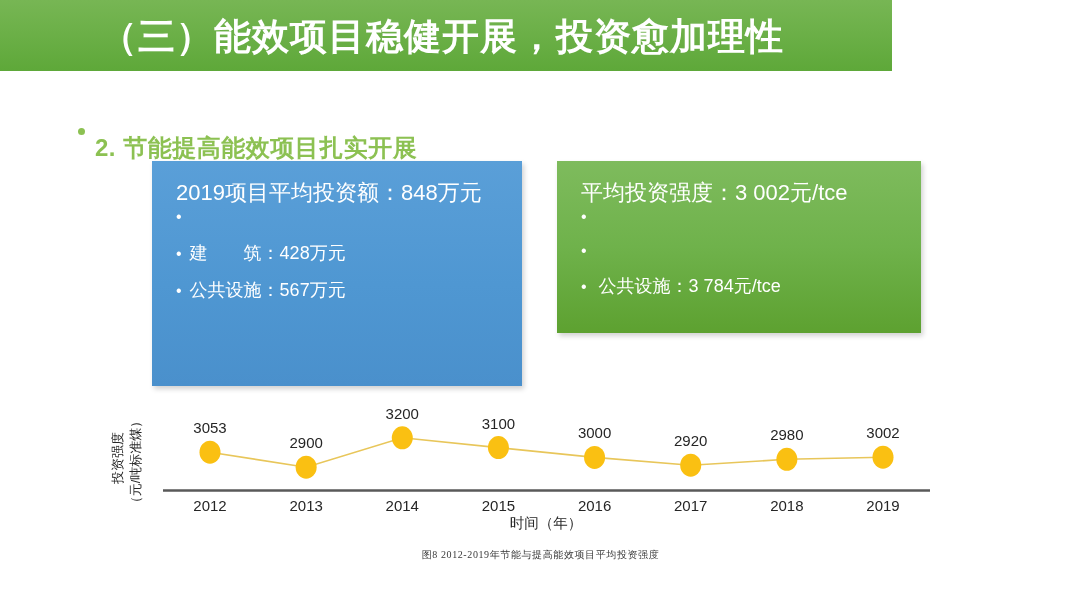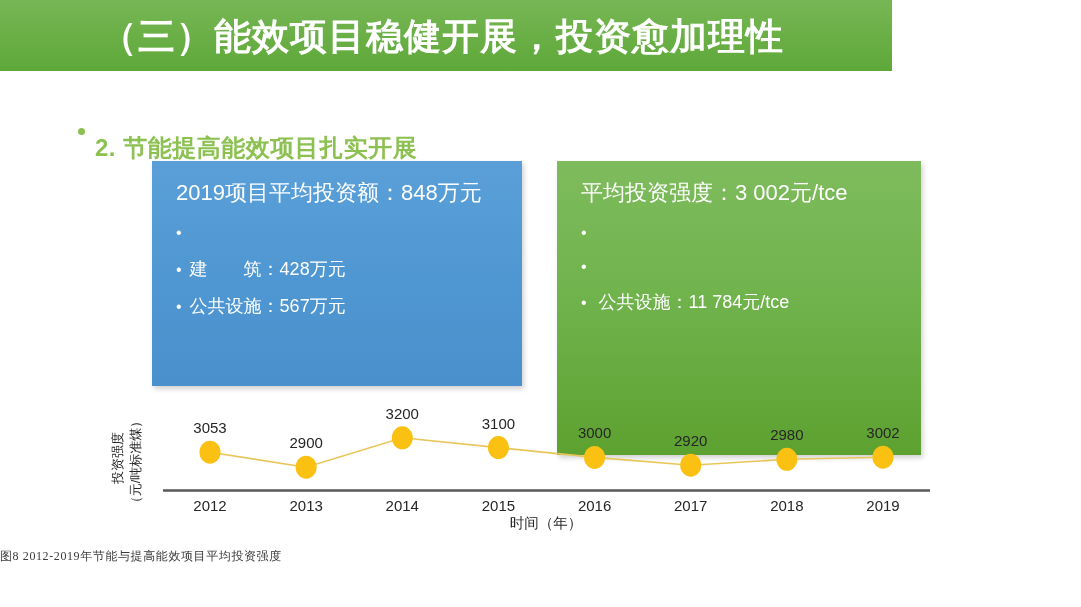--- a/index.html
+++ b/index.html
@@ -79,27 +79,27 @@
     left: 152px;
     top: 161px;
     width: 370px;
     height: 225px;
     background: linear-gradient(180deg, #5a9fd8 0%, #4f97d2 55%, #4a90cc 100%);
   }
   #box-green {
     left: 557px;
     top: 161px;
     width: 364px;
-    height: 294px;
+    height: 172px;
     background: linear-gradient(180deg, #7ebb5d 0%, #6fb24b 50%, #5da130 100%);
   }
   .box-title {
     font-size: 22px;
     line-height: 1.1;
-    margin-bottom: 20px;
+    margin-bottom: 4px;
     white-space: nowrap;
   }
   .box-list {
     list-style: none;
     margin: 0;
     padding: 0;
   }
   .box-item {
     display: flex;
     align-items: baseline;
@@ -124,22 +124,23 @@
     top: 400px;
     width: 860px;
     height: 160px;
   }
   #chart-svg { display: block; }
   #chart-caption {
     position: absolute;
     left: 0;
     top: 548px;
     width: 1081px;
+    text-align: center;
     font-family: "Liberation Serif", "DejaVu Serif", serif;
-    font-size: 12px;
+    font-size: 10px;
     color: #3a3a3a;
     letter-spacing: 0.6px;
   }
 </style>
 </head>
 <body>
 
 <div id="slide">
 
   <div id="header-banner">
@@ -172,21 +173,21 @@
     <div class="box-title">平均投资强度：3 002元/tce</div>
     <ul class="box-list">
       <li class="box-item">
         <span class="bullet-dot">•</span>
       </li>
       <li class="box-item">
         <span class="bullet-dot">•</span>
       </li>
       <li class="box-item">
         <span class="bullet-dot">•</span>
-        <span>公共设施：11 784元/tce</span>
+        <span>公共设施：3 784元/tce</span>
       </li>
     </ul>
   </div>
 
   <div id="chart-area">
     <svg id="chart-svg" width="860" height="160" viewBox="0 0 860 160">
 
       <text id="ylab-1" x="0" y="0" font-size="13" fill="#262626" text-anchor="middle" transform="translate(22,58) rotate(-90)">投资强度</text>
       <text id="ylab-2" x="0" y="0" font-size="13" fill="#262626" text-anchor="middle" transform="translate(40,62) rotate(-90)">（元/吨标准煤）</text>
 

